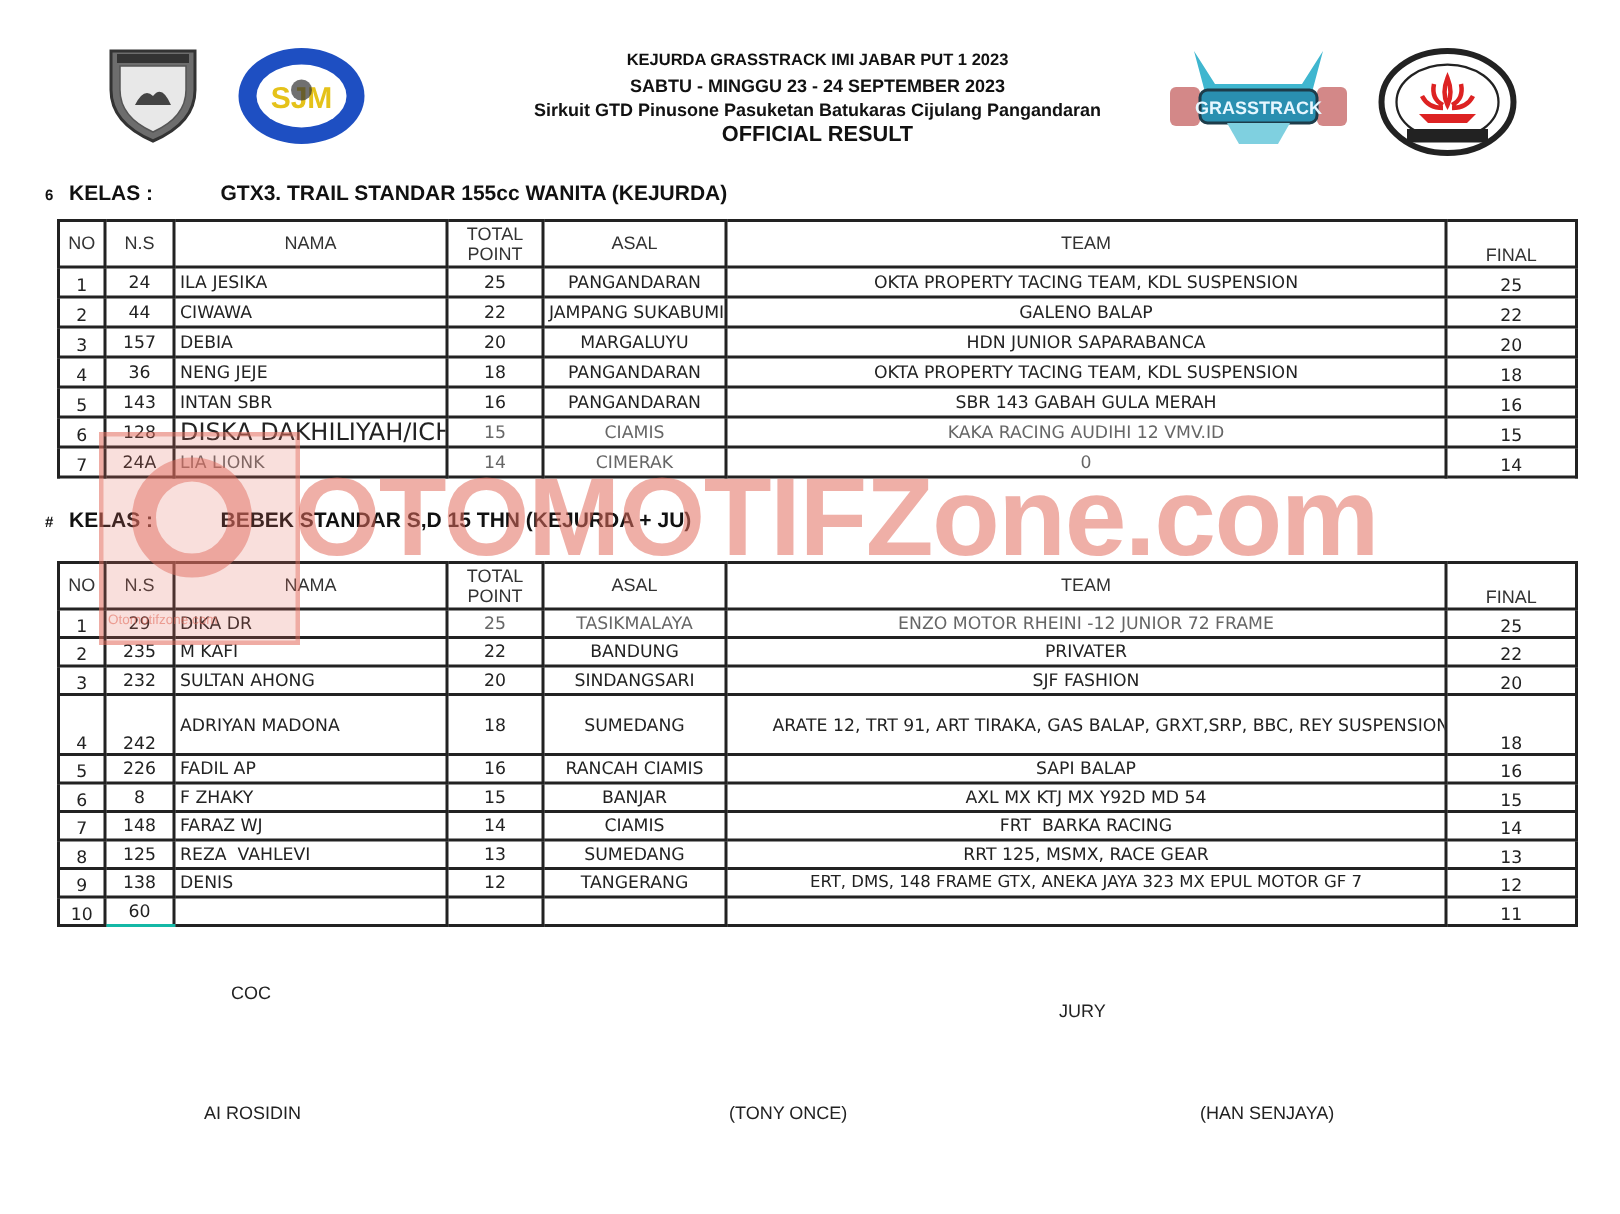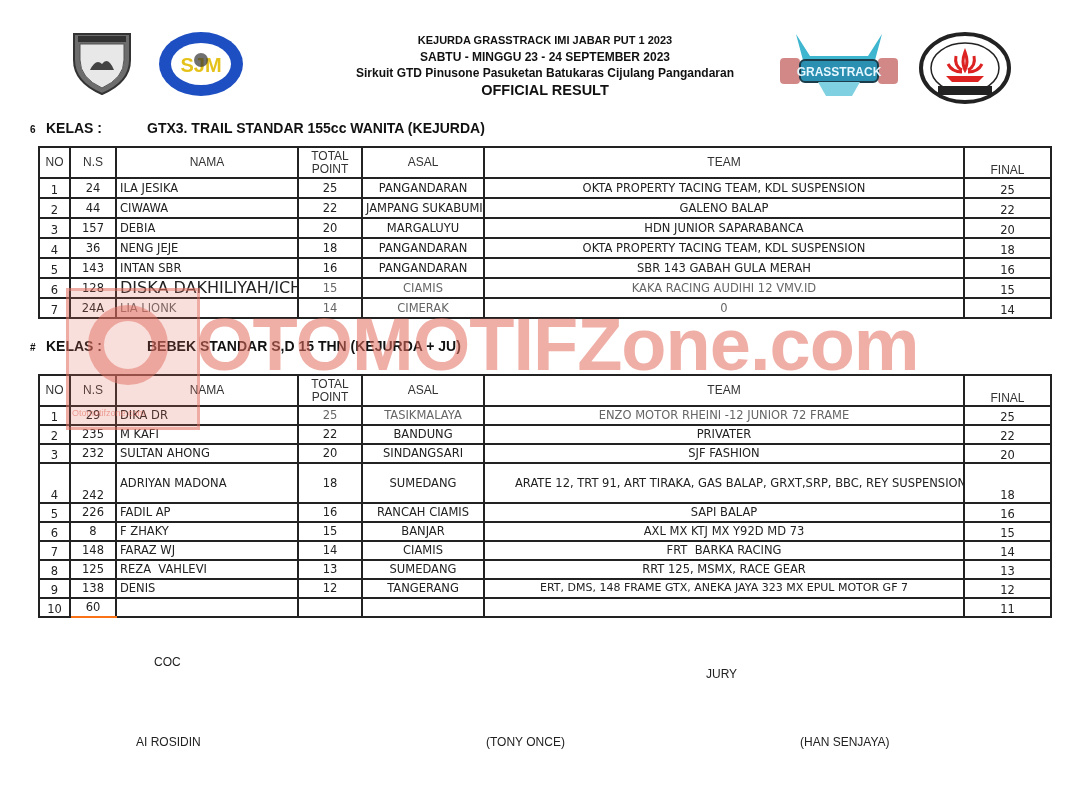--- a/index.html
+++ b/index.html
@@ -240,21 +240,21 @@
     <td class="c">RANCAH CIAMIS</td>
     <td class="c small">SAPI BALAP</td>
     <td class="fin">16</td>
   </tr>
   <tr style="height:19px;">
     <td class="no">6</td>
     <td class="ns">8</td>
     <td class="l">F ZHAKY</td>
     <td class="c">15</td>
     <td class="c">BANJAR</td>
-    <td class="c">AXL MX KTJ MX Y92D MD 73</td>
+    <td class="c">AXL MX KTJ MX Y92D MD 54</td>
     <td class="fin">15</td>
   </tr>
   <tr style="height:19px;">
     <td class="no">7</td>
     <td class="ns">148</td>
     <td class="l">FARAZ WJ</td>
     <td class="c">14</td>
     <td class="c">CIAMIS</td>
     <td class="c" style="white-space:pre;">FRT  BARKA RACING</td>
     <td class="fin">14</td>
@@ -272,21 +272,21 @@
     <td class="no">9</td>
     <td class="ns">138</td>
     <td class="l">DENIS</td>
     <td class="c">12</td>
     <td class="c">TANGERANG</td>
     <td class="c" style="font-size:11px;">ERT, DMS, 148 FRAME GTX, ANEKA JAYA 323 MX EPUL MOTOR GF 7</td>
     <td class="fin">12</td>
   </tr>
   <tr style="height:19px;">
     <td class="no">10</td>
-    <td class="ns" style="border-bottom:2px solid #f97316;">60</td>
+    <td class="ns" style="border-bottom:2px solid #14b8a6;">60</td>
     <td class="l"></td>
     <td class="c"></td>
     <td class="c"></td>
     <td class="c"></td>
     <td class="fin">11</td>
   </tr>
 </tbody>
   </table>
 
 <div class="wm">

